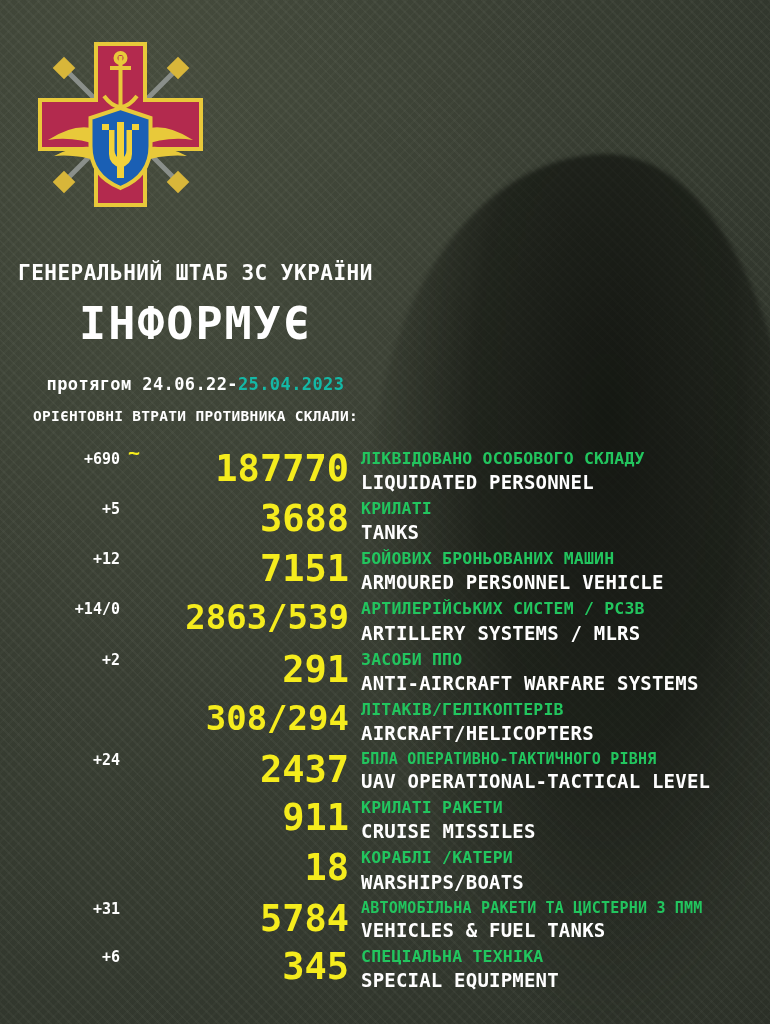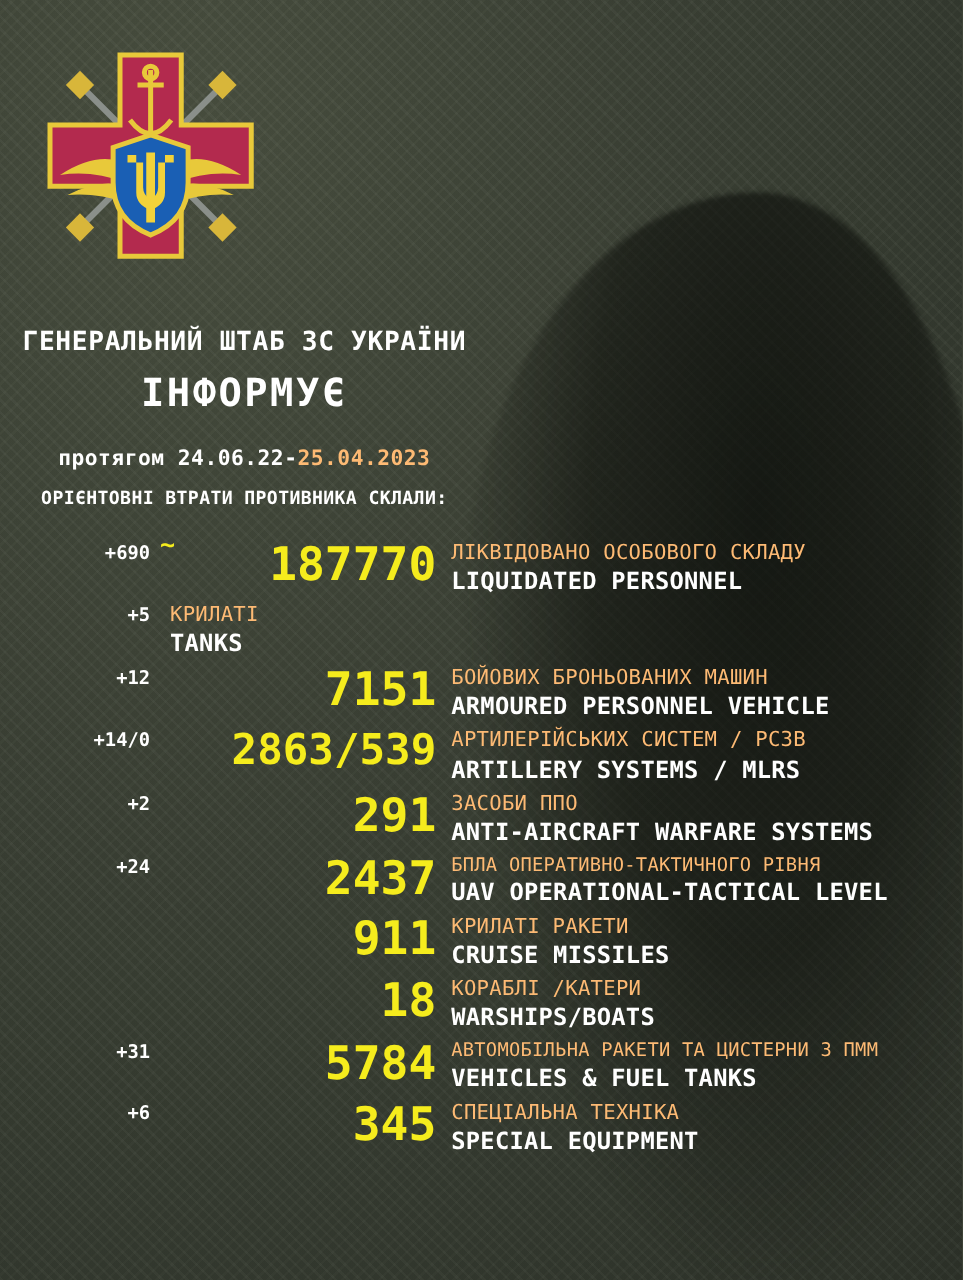--- a/index.html
+++ b/index.html
@@ -28,26 +28,26 @@
 
   
   .header{display:flex;align-items:flex-start;padding:18px 14px 4px 18px;flex-direction:column;}
   .emblem{width:205px;height:205px;flex:0 0 205px;position:relative;margin-top:4px;}
   .hdr-text{flex:1;text-align:center;padding-top:34px;}
   .hdr-line1{
     color:#ffffff;font-family:"DejaVu Sans Mono",monospace;font-weight:bold;
     font-size:21px;letter-spacing:0.5px;
   }
   .hdr-line2{
-    color:#ffffff;font-weight:bold;font-size:31px;letter-spacing:2px;margin-top:12px;
+    color:#ffffff;font-weight:bold;font-size:45px;letter-spacing:2px;margin-top:12px;
   }
   .hdr-dates{
     margin-top:24px;font-size:17px;font-weight:bold;color:#ffffff;letter-spacing:0.4px;
   }
-  .hdr-dates .hl{color:#fdba74;}
+  .hdr-dates .hl{color:#14b8a6;}
   .hdr-sub{margin-top:14px;font-size:14.5px;color:#ffffff;letter-spacing:0.3px;font-weight:bold;}
 
   
   .rows{margin-top:22px;padding:0 6px 0 0;}
   .row{display:flex;align-items:flex-start;margin-bottom:7px;}
   .delta{
     width:120px;flex:0 0 120px;text-align:right;
     color:#ffffff;font-size:15px;font-weight:bold;padding-right:4px;
     font-family:"DejaVu Sans Mono",monospace;
   }
@@ -58,21 +58,21 @@
     font-family:"DejaVu Sans Mono",monospace;
     position:relative;
     white-space:nowrap;
   }
   .num.small{font-size:34px;}
   .num .tilde{
     position:absolute;left:4px;top:-8px;font-size:20px;color:#f5ec1d;
   }
   .labels{flex:1;padding-left:12px;}
   .lab-ua{
-    color:#fdba74;font-size:16.5px;font-weight:normal;letter-spacing:0.2px;line-height:1.1;
+    color:#22c55e;font-size:16.5px;font-weight:bold;letter-spacing:0.2px;line-height:1.1;
     font-family:"DejaVu Sans Mono",monospace;
   }
   .lab-en{
     color:#ffffff;font-size:19px;font-weight:bold;letter-spacing:0.2px;margin-top:3px;
     font-family:"DejaVu Sans Mono",monospace;
   }
   .lab-ua.sm{font-size:15px;}
 </style>
 </head>
 <body>
@@ -140,20 +140,21 @@
       <div class="delta">+690</div>
       <div class="num"><span class="tilde">~</span><span>187770</span></div>
       <div class="labels">
         <div class="lab-ua">ЛІКВІДОВАНО ОСОБОВОГО СКЛАДУ</div>
         <div class="lab-en">LIQUIDATED PERSONNEL</div>
       </div>
     </div>
 
     <div class="row">
       <div class="delta">+5</div>
+      <div class="num"><span>3688</span></div>
       <div class="labels">
         <div class="lab-ua">КРИЛАТІ</div>
         <div class="lab-en">TANKS</div>
       </div>
     </div>
 
     <div class="row">
       <div class="delta">+12</div>
       <div class="num"><span>7151</span></div>
       <div class="labels">
@@ -173,20 +174,28 @@
 
     <div class="row">
       <div class="delta">+2</div>
       <div class="num"><span>291</span></div>
       <div class="labels">
         <div class="lab-ua">ЗАСОБИ ППО</div>
         <div class="lab-en">ANTI-AIRCRAFT WARFARE SYSTEMS</div>
       </div>
     </div>
 
+    <div class="row">
+      <div class="delta"></div>
+      <div class="num small"><span>308/294</span></div>
+      <div class="labels">
+        <div class="lab-ua">ЛІТАКІВ/ГЕЛІКОПТЕРІВ</div>
+        <div class="lab-en">AIRCRAFT/HELICOPTERS</div>
+      </div>
+    </div>
 
     <div class="row">
       <div class="delta">+24</div>
       <div class="num"><span>2437</span></div>
       <div class="labels">
         <div class="lab-ua sm">БПЛА ОПЕРАТИВНО-ТАКТИЧНОГО РІВНЯ</div>
         <div class="lab-en">UAV OPERATIONAL-TACTICAL LEVEL</div>
       </div>
     </div>
 

